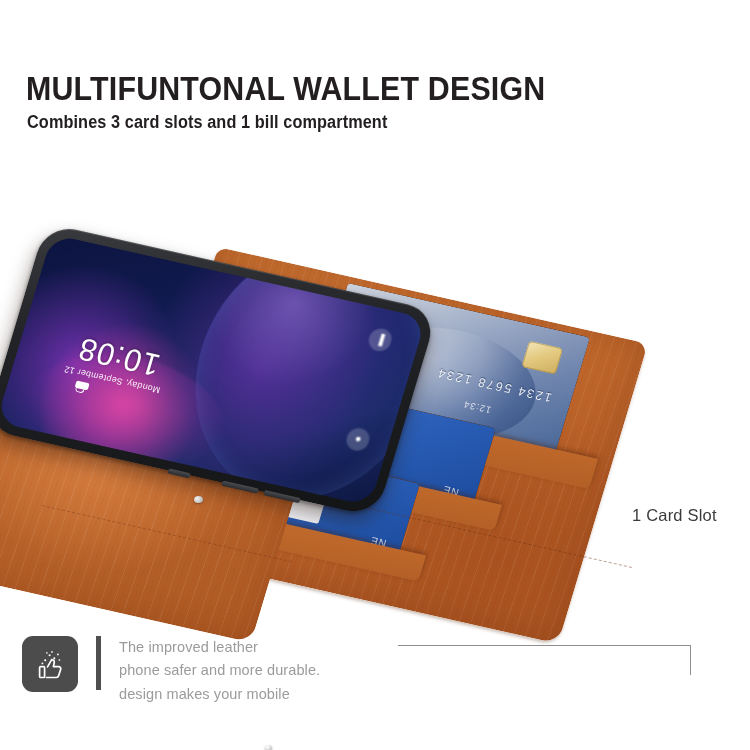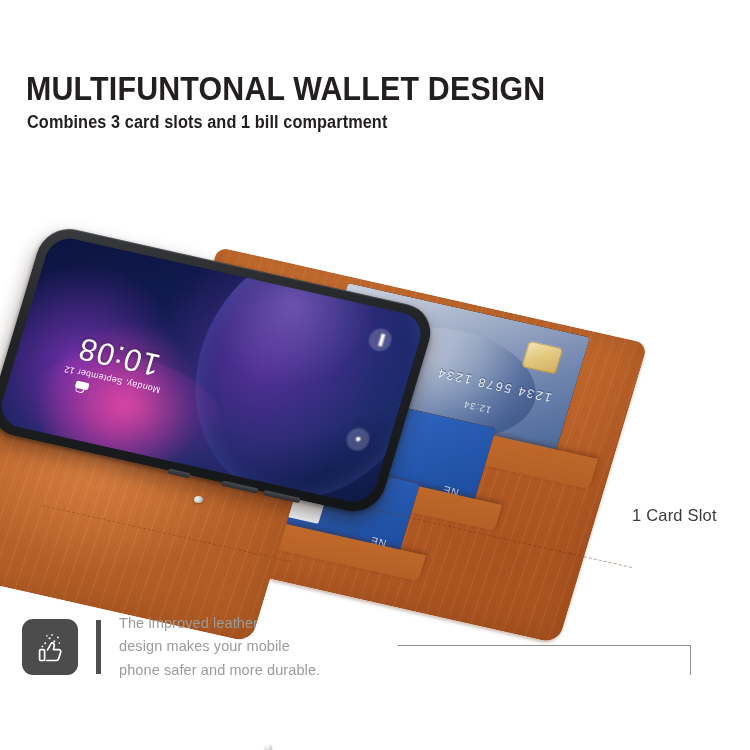--- a/index.html
+++ b/index.html
@@ -519,23 +519,23 @@
     font-size: 16.5px;
     color: #3b3b3b;
     letter-spacing: 0.2px;
     white-space: nowrap;
   }
 
   
   .footer {
     position: absolute;
     left: 22px;
-    top: 612px;
+    top: 636px;
     display: flex;
-    align-items: center;
+    align-items: flex-start;
   }
   .badge {
     width: 56px;
     height: 56px;
     border-radius: 11px;
     background: #4c4c4c;
     display: flex;
     align-items: center;
     justify-content: center;
     flex: none;
@@ -658,16 +658,16 @@
         <circle cx="9.4" cy="16.4" r="0.9"></circle>
         <circle cx="19.0" cy="4.9" r="0.85"></circle>
         <circle cx="26.4" cy="13.0" r="0.85"></circle>
         <circle cx="13.9" cy="5.9" r="0.8"></circle>
       </g>
     </svg>
   </div>
   <div class="divider"></div>
   <div class="footer-text">
     <div>The improved leather</div>
+    <div>phone safer and more durable.</div>
     <div>design makes your mobile</div>
-    <div>phone safer and more durable.</div>
   </div>
 </div>
 
 </body></html>

